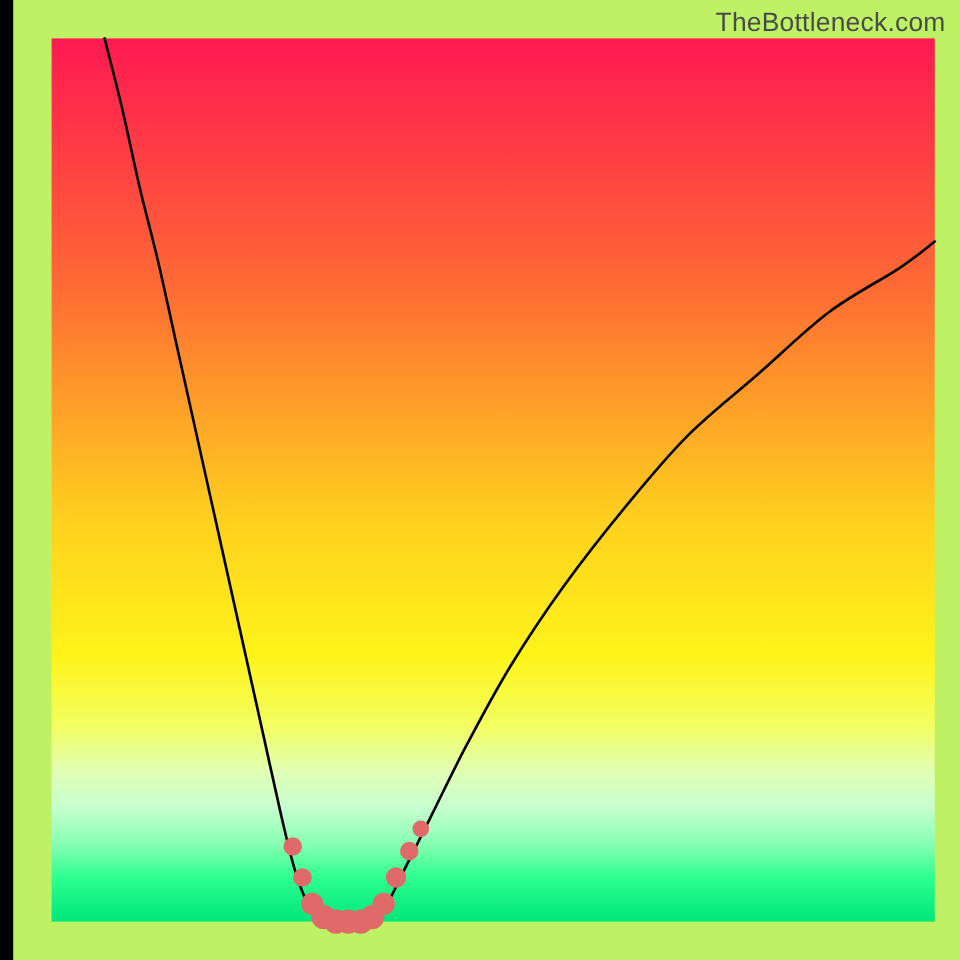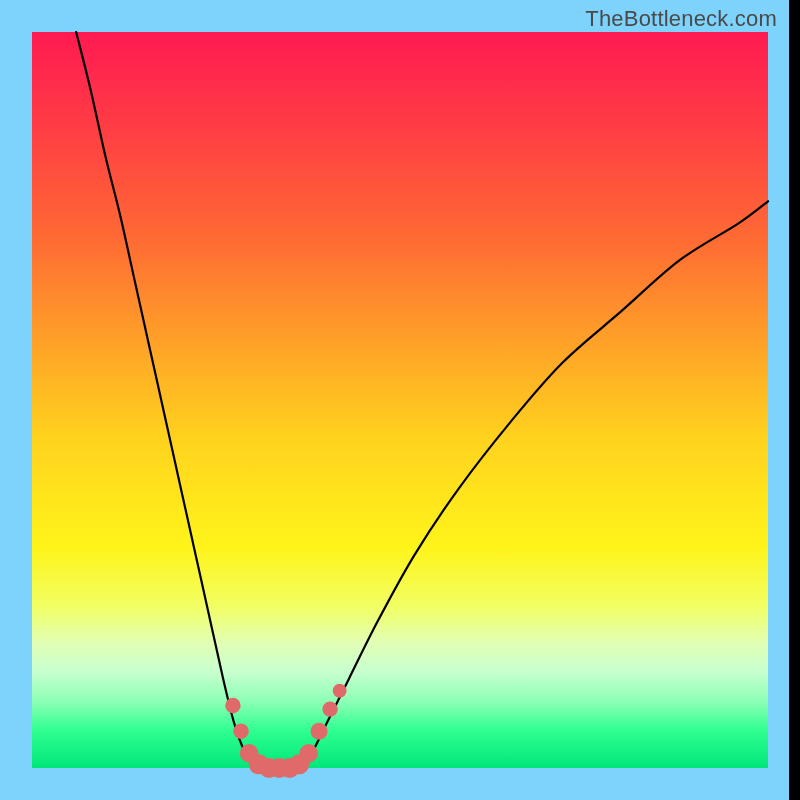--- a/index.html
+++ b/index.html
@@ -8,21 +8,22 @@
     width: 800px;
     height: 800px;
     background: #000;
     font-family: Arial, Helvetica, sans-serif;
     overflow: hidden;
   }
   .stage {
     position: relative;
     width: 789px;
     height: 800px;
-    background: #7dd3fc;
+    background: #bef264;
+    margin-left: 11px;
   }
   .plot {
     position: absolute;
     left: 32px;
     top: 32px;
     width: 736px;
     height: 736px;
     background: linear-gradient(to bottom,
       #ff1a52 0%,
       #ff3a45 12%,

